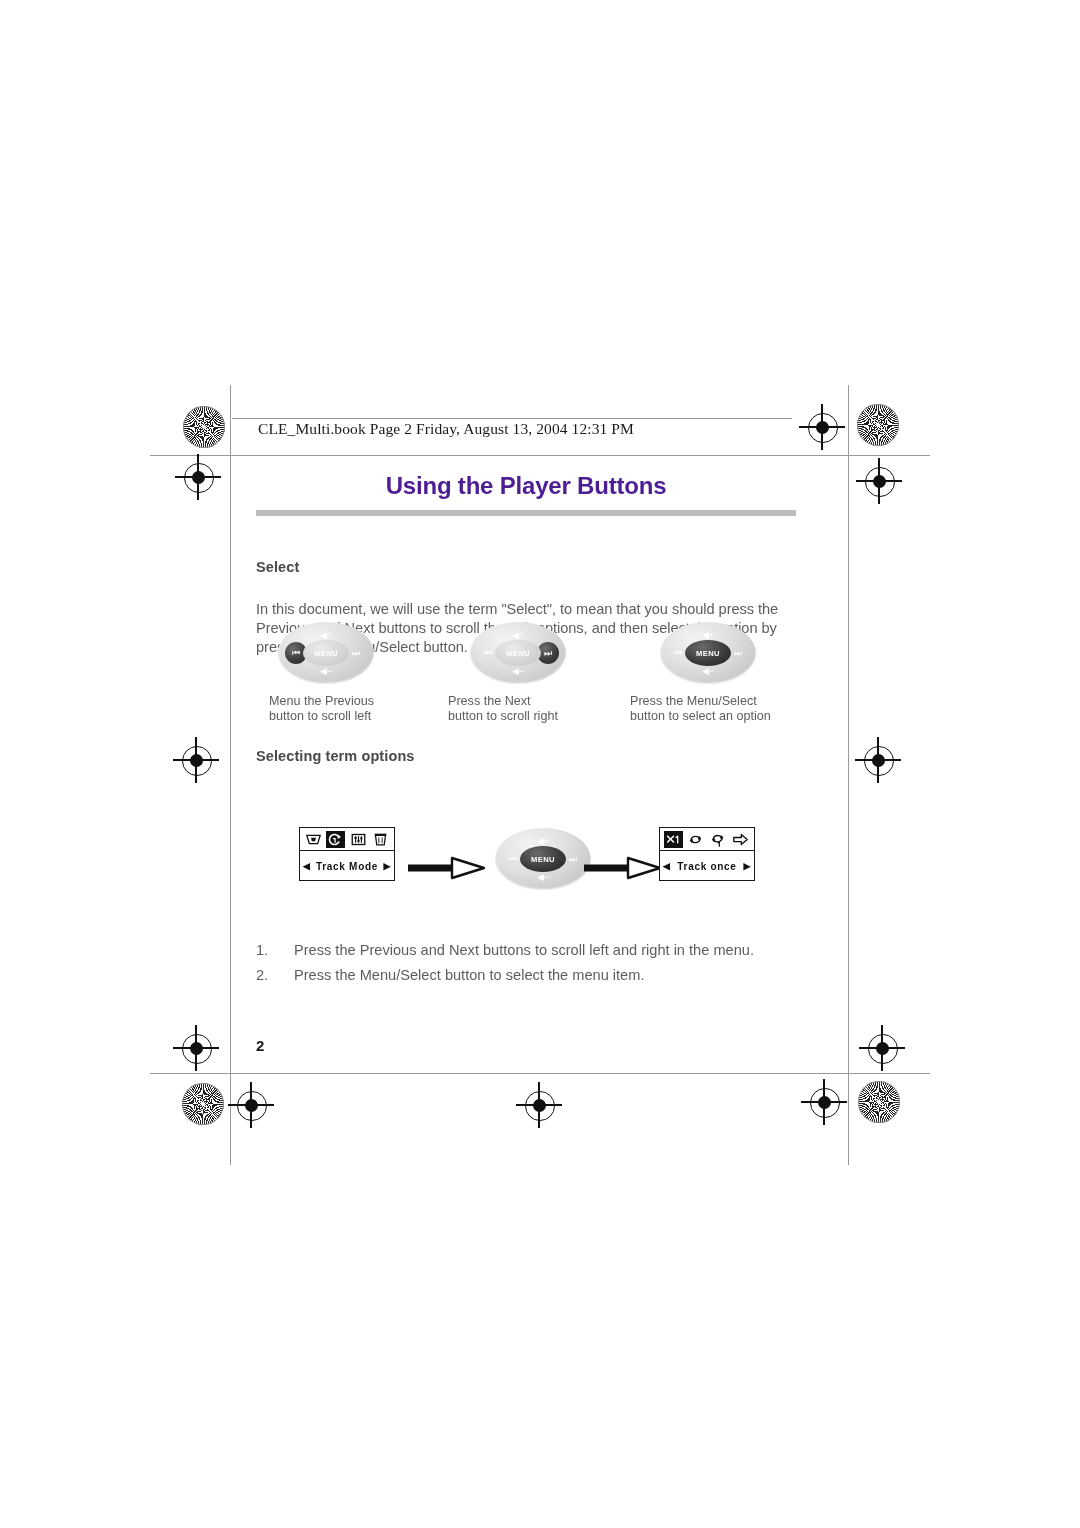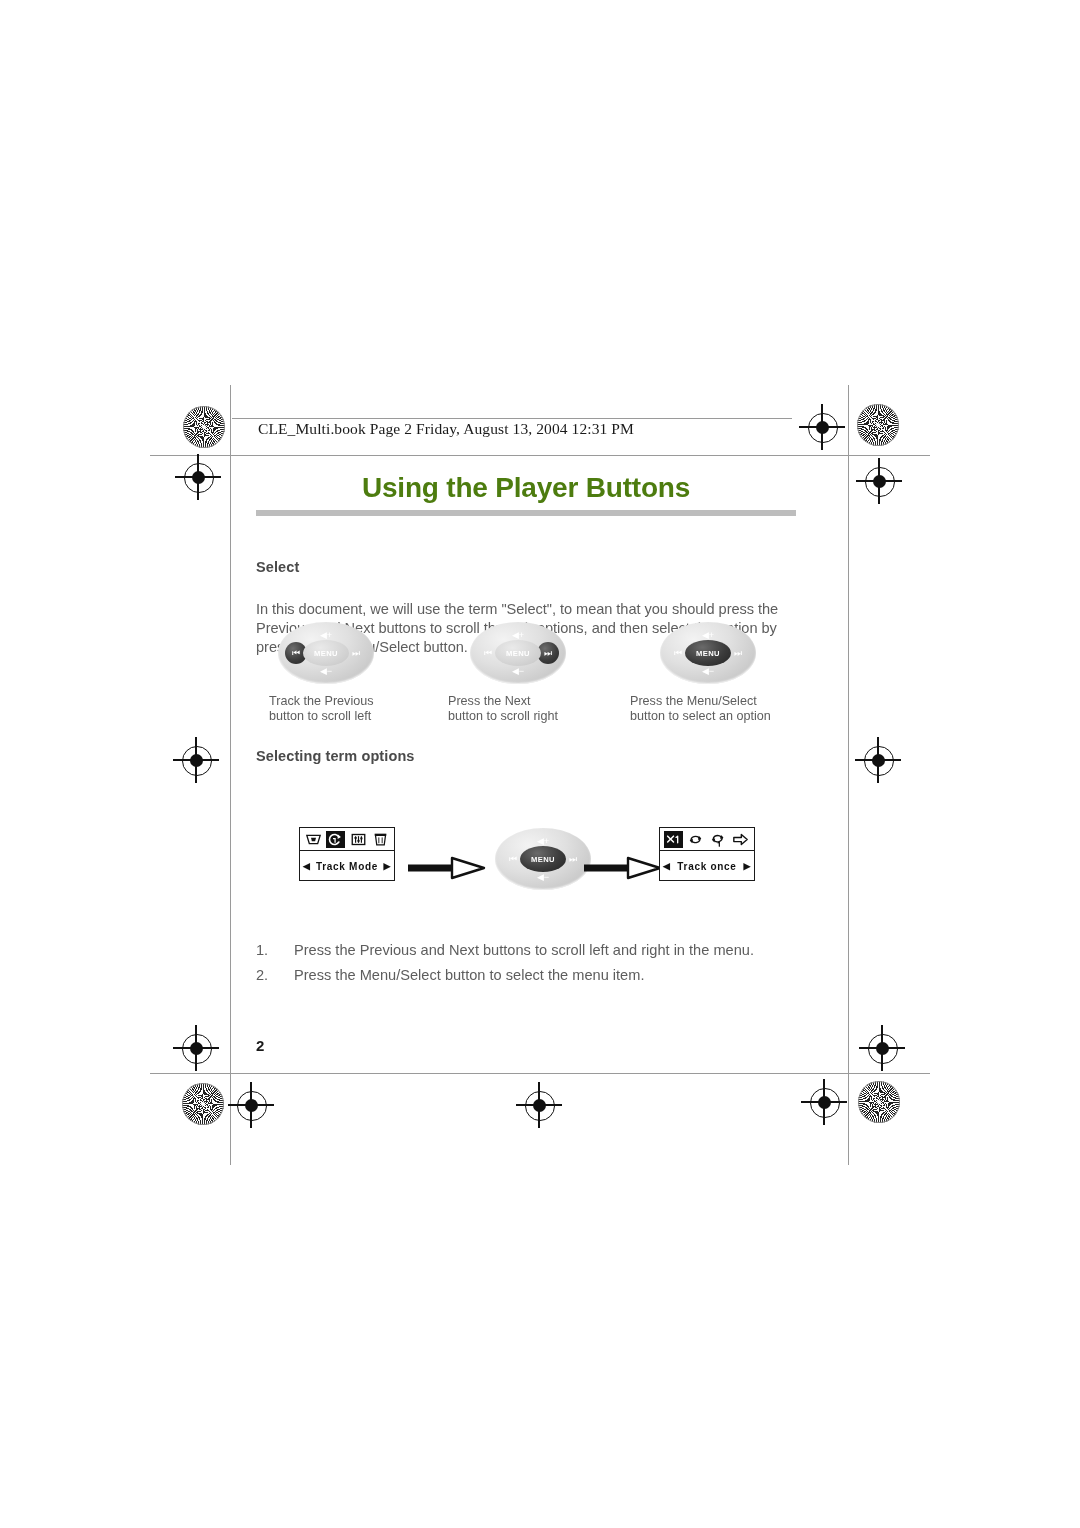--- a/index.html
+++ b/index.html
@@ -75,23 +75,23 @@
     color: #1a1a1a;
     letter-spacing: 0.1px;
     white-space: nowrap;
   }
 
   .page-title {
     position: absolute;
     left: 256px; top: 472px;
     width: 540px;
     text-align: center;
-    font-size: 28px;
+    font-size: 24px;
     font-weight: bold;
-    color: #4d7c0f;
+    color: #4c1d95;
     letter-spacing: -0.2px;
   }
   .title-rule {
     position: absolute;
     left: 256px; top: 510px;
     width: 540px; height: 6px;
     background: #bdbdbd;
   }
 
   .h2 {
@@ -313,21 +313,21 @@
 
   <div class="ctrl-pad sel-prev" style="left:278px; top:622px;">
     <div class="oval"></div>
     <div class="btn b-volup">◀+</div>
     <div class="btn b-voldn">◀−</div>
     <div class="btn b-prev">⏮</div>
     <div class="btn b-next">⏭</div>
     <div class="center">MENU</div>
   </div>
   <div class="caption" style="left:269px; top:694px; width:160px;">
-    <span>Track the Previous</span><br>
+    <span>Menu the Previous</span><br>
     <span>button to scroll left</span>
   </div>
 
   <div class="ctrl-pad sel-next" style="left:470px; top:622px;">
     <div class="oval"></div>
     <div class="btn b-volup">◀+</div>
     <div class="btn b-voldn">◀−</div>
     <div class="btn b-prev">⏮</div>
     <div class="btn b-next">⏭</div>
     <div class="center">MENU</div>

